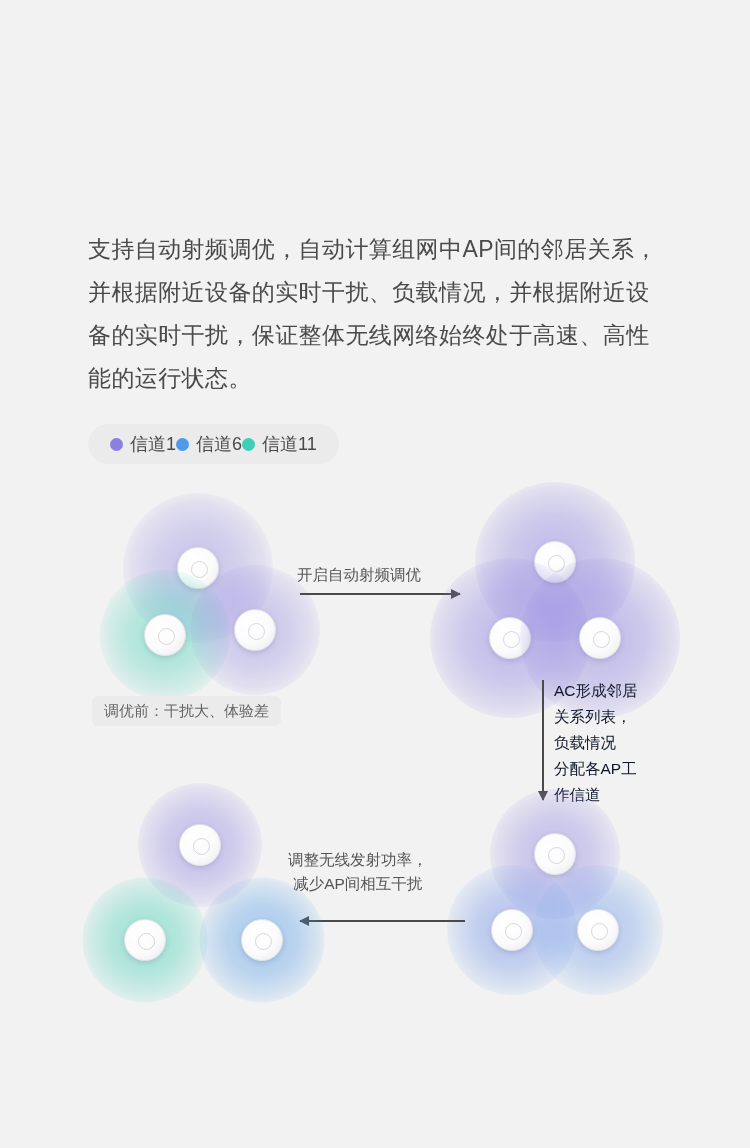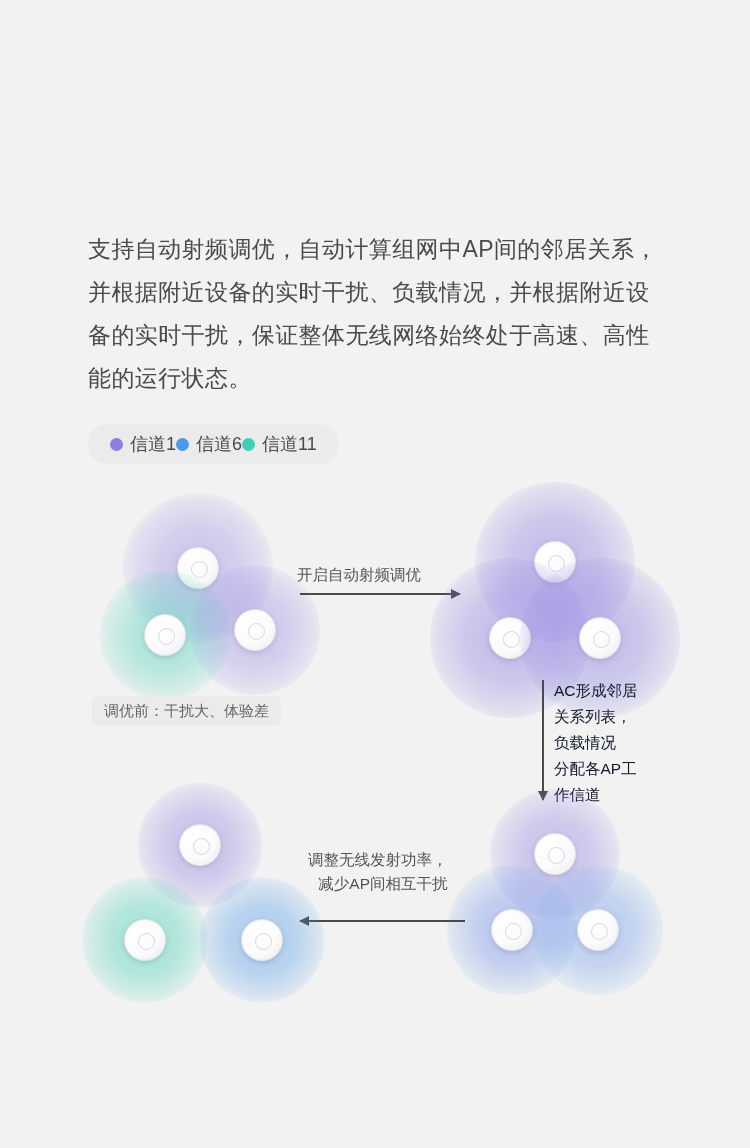--- a/index.html
+++ b/index.html
@@ -272,21 +272,21 @@
       <div class="ap" style="left:52px; top:140px;">
         <span class="halo" style="width:130px;height:130px;background:radial-gradient(circle, rgba(90,120,230,0.42) 0%, rgba(90,130,232,0.30) 40%, rgba(95,150,235,0.15) 64%, rgba(100,160,235,0.0) 78%);"></span>
         <span class="device"></span>
       </div>
       <div class="ap" style="left:138px; top:140px;">
         <span class="halo" style="width:130px;height:130px;background:radial-gradient(circle, rgba(95,140,232,0.42) 0%, rgba(95,145,233,0.30) 40%, rgba(100,160,235,0.15) 64%, rgba(105,170,236,0.0) 78%);"></span>
         <span class="device"></span>
       </div>
     </div>
 
-    <div class="arrow-label" style="left:308px; top:368px; text-align:right;">
+    <div class="arrow-label" style="left:288px; top:368px; text-align:center;">
       <span>调整无线发射功率，</span><br>
       <span>减少AP间相互干扰</span>
     </div>
     <div class="arrow-h left" style="left:300px; top:440px; width:165px;"></div>
 
     <div class="cluster" style="left:90px; top:315px;">
       <div class="ap" style="left:110px; top:50px;">
         <span class="halo" style="width:124px;height:124px;background:radial-gradient(circle, rgba(139,127,224,0.46) 0%, rgba(139,127,224,0.33) 40%, rgba(139,127,224,0.16) 64%, rgba(139,127,224,0.0) 78%);"></span>
         <span class="device"></span>
       </div>

